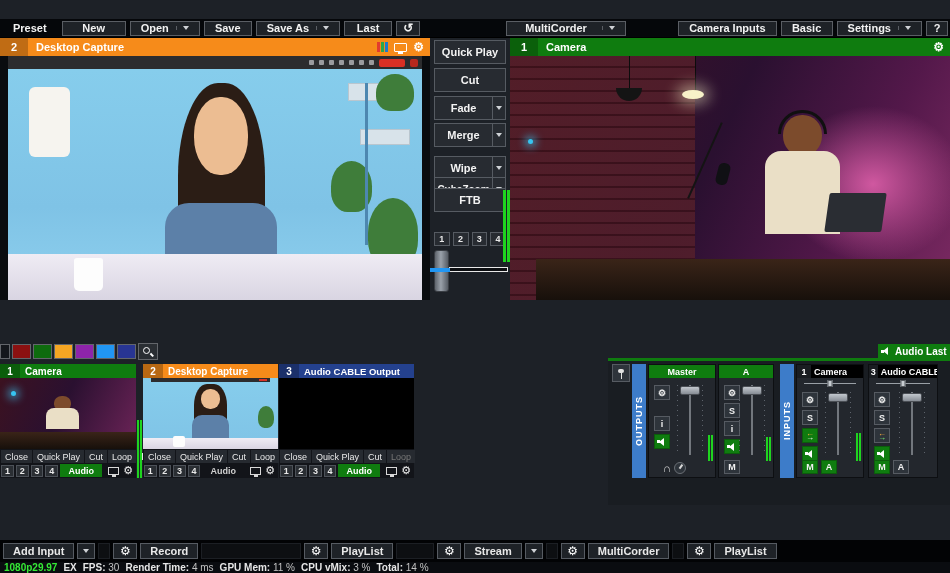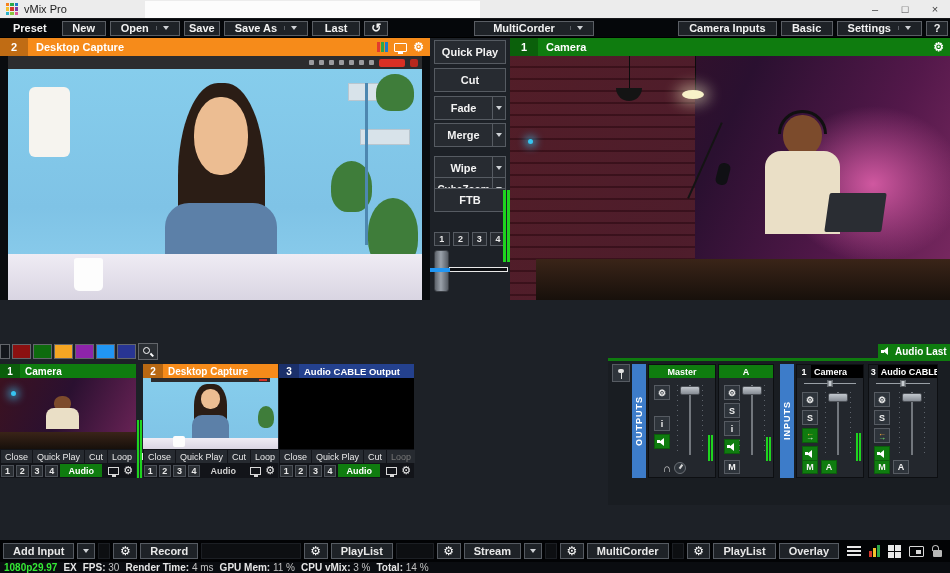--- a/index.html
+++ b/index.html
@@ -212,51 +212,31 @@
   .statusbar { left:0; top:562px; width:950px; height:11px; background:#0a0c10; display:flex; align-items:center;
                font-size:10px; gap:6px; padding:0 4px; }
   .statusbar b { font-weight:bold; color:#e6e6e6; }
   .statusbar .val { color:#c2c2c2; }
 </style>
 </head>
 <body>
 
 <div class="app">
 
-  <div class="abs titlebar">
-    <span class="logo">
-      <i style="background:#f6821f"></i>
-        <i style="background:#2ba84a"></i>
-        <i style="background:#1f7acb"></i>
-      <i style="background:#f2c12e"></i>
-        <i style="background:#d6372c"></i>
-        <i style="background:#7a3ca8"></i>
-      <i style="background:#2bb3c8"></i>
-        <i style="background:#88c540"></i>
-        <i style="background:#e05a9a"></i>
-    </span>
-    <span class="apptitle">vMix Pro</span>
-    <span class="titlebar-highlight"></span>
-    <span class="winctl">
-      <span>–</span>
-      <span>□</span>
-      <span>×</span>
-    </span>
-  </div>
 
   <div class="abs menubar">
     <span class="mbtn flat">Preset</span>
-    <span class="mbtn" style="width:44px;justify-content:center">New</span>
+    <span class="mbtn" style="width:64px;justify-content:center">New</span>
     <span class="mbtn has-caret">
       <span class="lbl">Open</span>
         <span class="caret-seg">
           <span class="caret"></span>
         </span>
     </span>
-    <span class="mbtn" style="width:36px;justify-content:center">Save</span>
+    <span class="mbtn" style="width:48px;justify-content:center">Save</span>
     <span class="mbtn has-caret">
       <span class="lbl">Save As</span>
         <span class="caret-seg">
           <span class="caret"></span>
         </span>
     </span>
     <span class="mbtn" style="width:48px;justify-content:center">Last</span>
     <span class="mbtn" style="width:24px;justify-content:center;font-size:12px">↺</span>
     <span class="mbtn has-caret" style="margin-left:84px">
       <span class="lbl" style="padding:0 8px">MultiCorder</span>
@@ -681,46 +661,20 @@
     <span class="bbtn">
         <span>MultiCorder</span>
       </span>
     <span class="bfield" style="width:12px"></span>
     <span class="bgear">
         <span class="gear">⚙</span>
       </span>
     <span class="bbtn">
         <span>PlayList</span>
       </span>
-    <span class="right-ics">
-      <span class="bbtn">
-          <span>Overlay</span>
-        </span>
-      <span class="ham">
-          <i></i>
-          <i></i>
-          <i></i>
-        </span>
-      <span class="chart-ic">
-        <i style="height:6px;background:#d6372c"></i>
-          <i style="height:9px;background:#f2c12e"></i>
-          <i style="height:12px;background:#2ba84a"></i>
-      </span>
-      <span class="grid-ic">
-          <i></i>
-          <i></i>
-          <i></i>
-          <i></i>
-        </span>
-      <span class="cast-ic"></span>
-      <span class="lock-ic">
-          <span class="shackle"></span>
-          <span class="bodyp"></span>
-        </span>
-    </span>
   </div>
 
   <div class="abs statusbar">
     <b style="color:#35e835">1080p29.97</b>
     <b>EX</b>
     <span><b>FPS:</b> <span class="val">30</span></span>
     <span><b>Render Time:</b> <span class="val">4 ms</span></span>
     <span><b>GPU Mem:</b> <span class="val">11 %</span></span>
     <span><b>CPU vMix:</b> <span class="val">3 %</span></span>
     <span><b>Total:</b> <span class="val">14 %</span></span>

